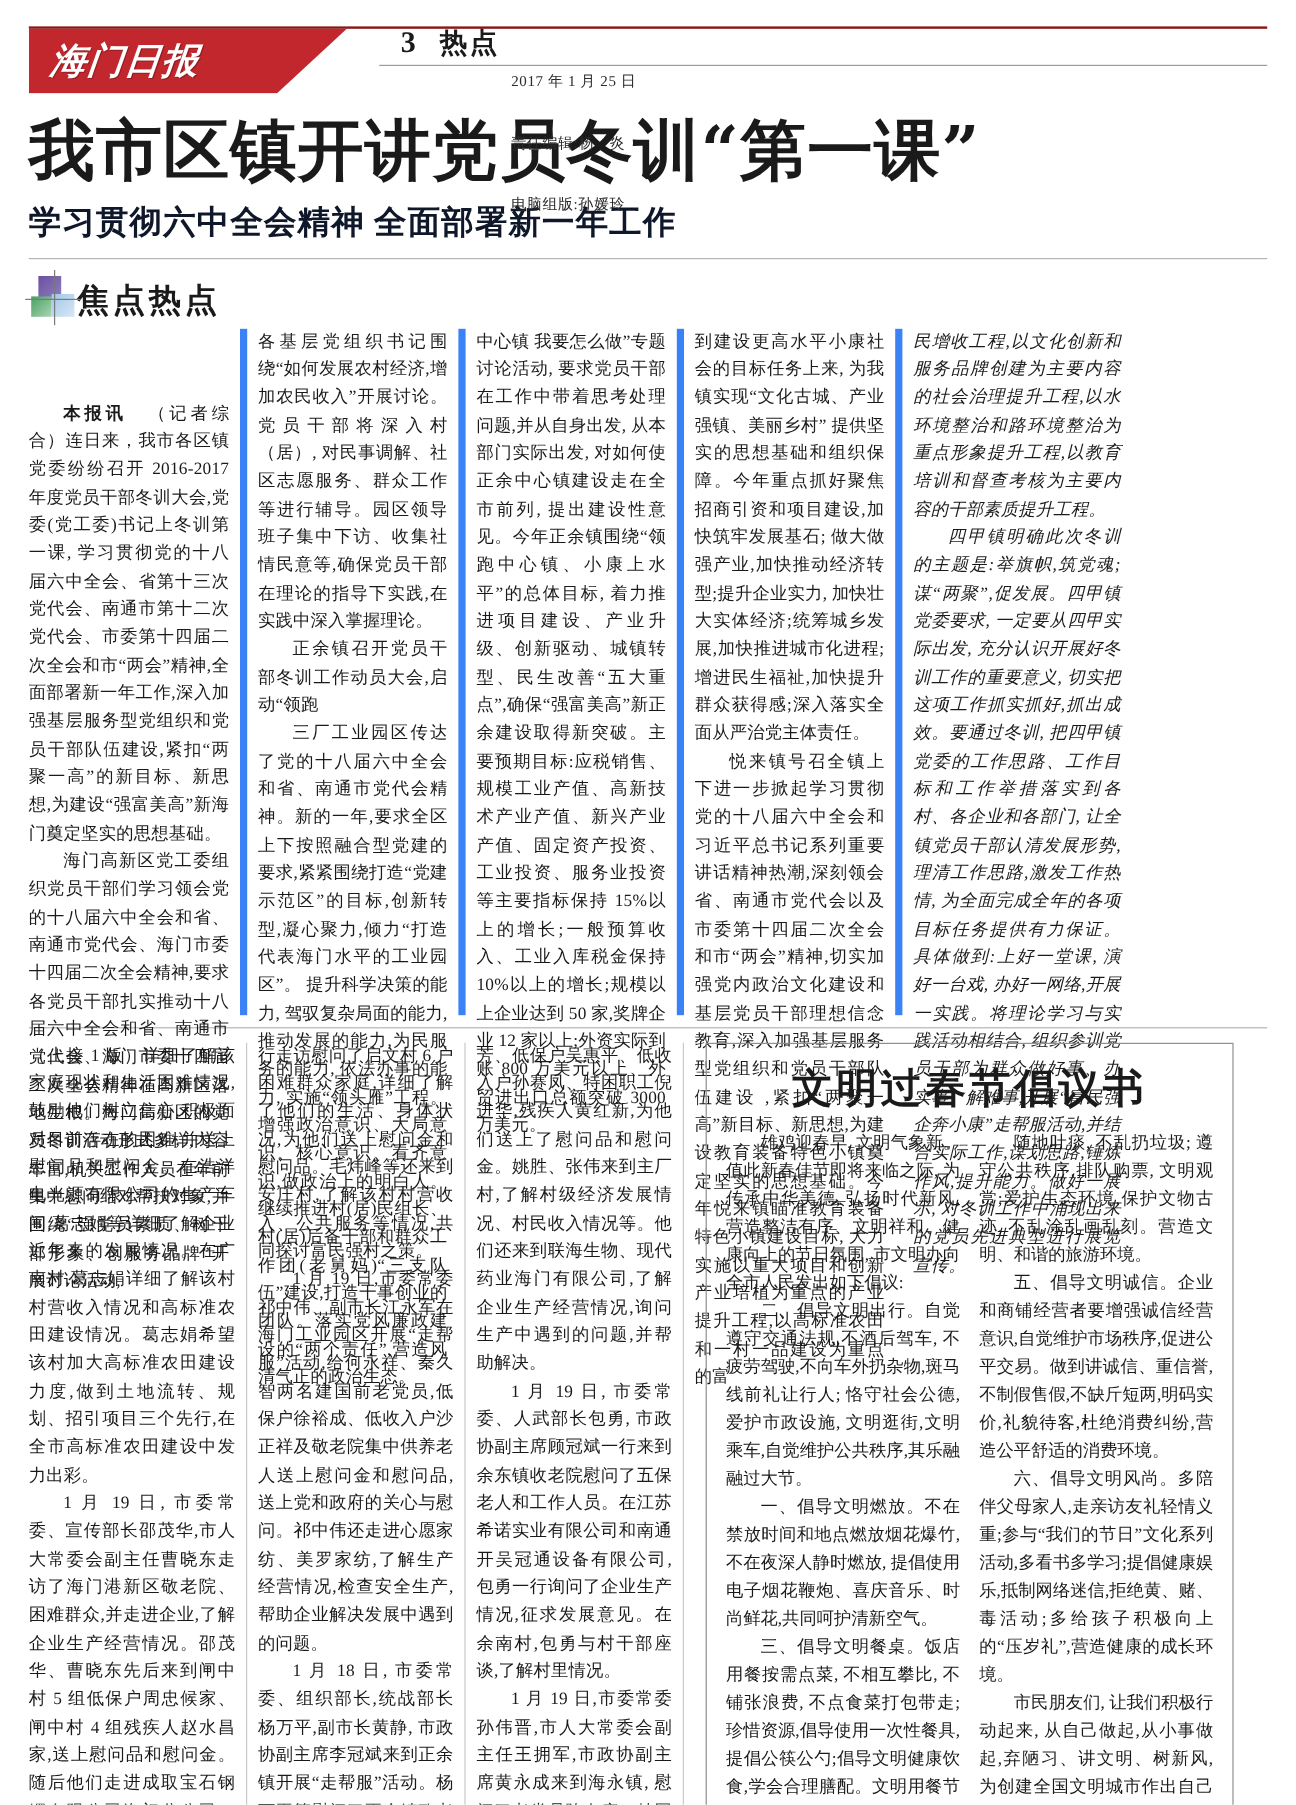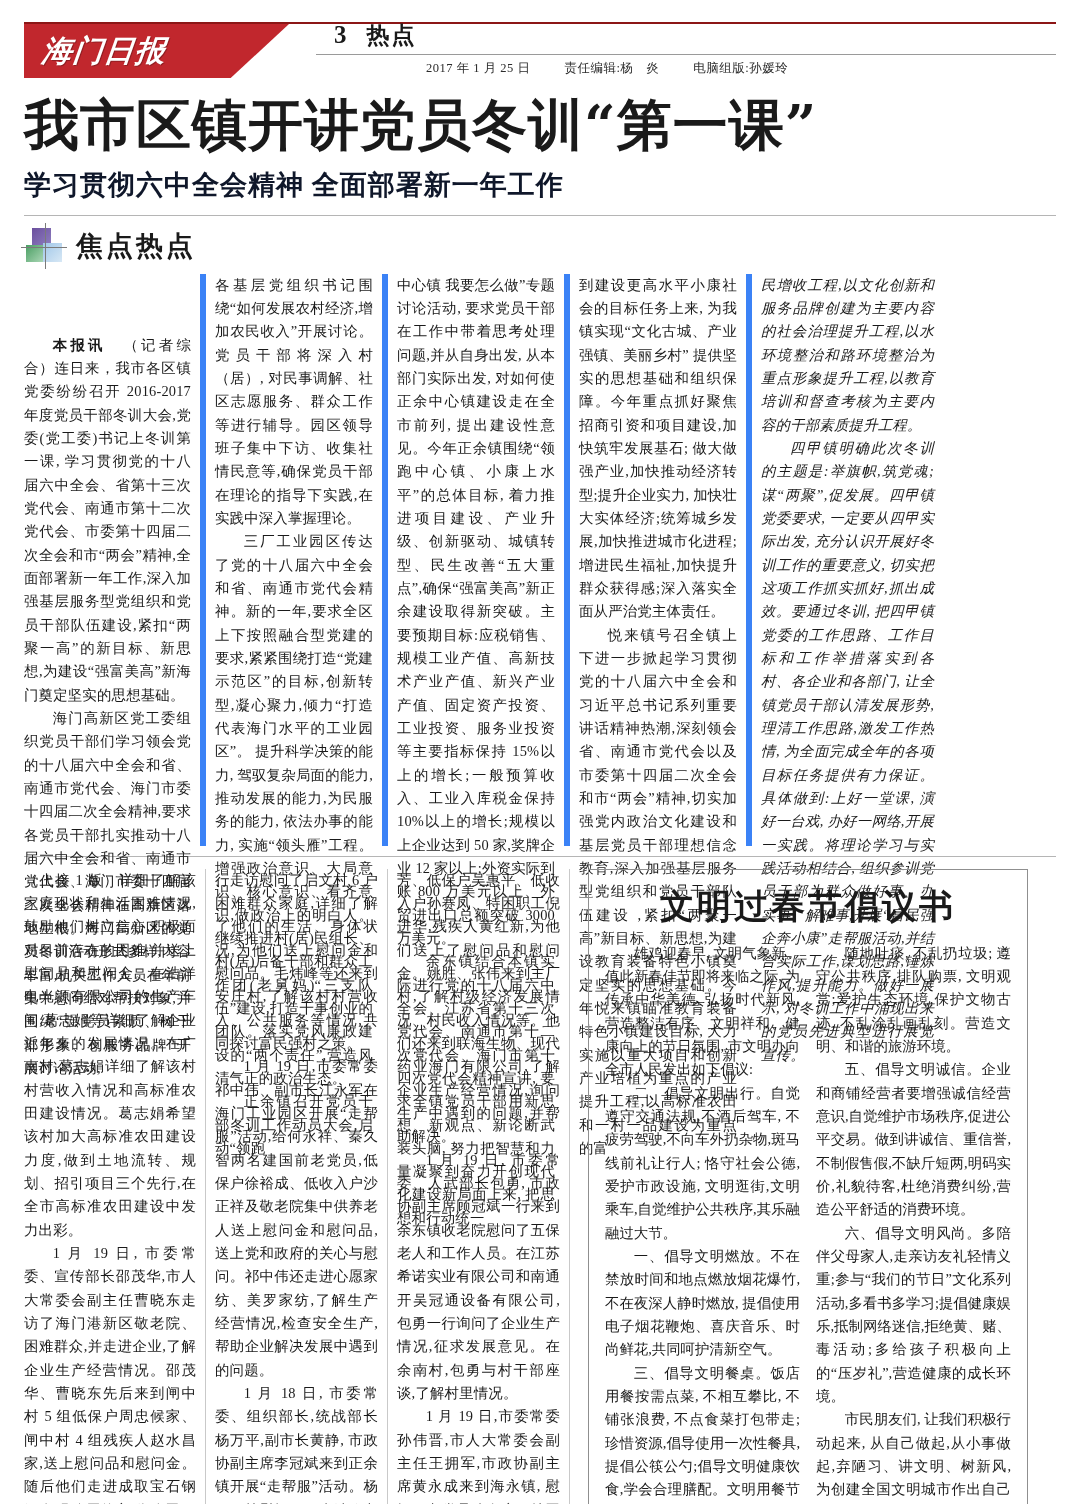--- a/index.html
+++ b/index.html
@@ -34,38 +34,38 @@
   .section-block { position: absolute; left: 292px; top: 2px; right: 0; }
   .section-line { display: flex; align-items: baseline; gap: 20px; padding-left: 18px; }
   .page-number {
     font-size: 25px; font-weight: bold; letter-spacing: 0;
     font-family: "Liberation Serif", serif;
   }
   .section-name { font-size: 23px; font-weight: bold; letter-spacing: 2px; }
   .section-rule { height: 1px; background: #9a9a9a; margin-top: 3px; }
   .meta-line {
     display: flex; gap: 34px; padding-left: 110px; margin-top: 5px;
-    font-size: 12.5px; color: #2b2b2b; letter-spacing: .5px;
+    font-size: 12.5px; color: #2b2b2b; letter-spacing: .5px; flex-direction: column;
   }
 
   
   .headline {
     margin-top: 14px;
     font-size: 55px; font-weight: bold; letter-spacing: 1px;
     font-family: "DejaVu Serif", "Liberation Serif", serif;
     line-height: 1.14; white-space: nowrap;
   }
   .subhead {
     margin-top: 10px; font-size: 27px; letter-spacing: 1px;
     font-family: "Liberation Serif", serif; color: #0f172a;
   }
   .head-rule { margin-top: 12px; height: 1px; background: #b5b5b5; }
 
   
-  .focus-logo { display: flex; align-items: center; gap: 12px; height: 44px; margin-top: 8px; }
+  .focus-logo { display: flex; align-items: flex-end; gap: 0; height: 44px; margin-top: 8px; }
   .logo-mark { position: relative; width: 40px; height: 40px; }
   .sq { position: absolute; }
   .sq1 { left: 8px;  top: 2px;  width: 19px; height: 19px; background: linear-gradient(135deg,#6b4f9e,#8f7fc0); }
   .sq2 { left: 2px;  top: 19px; width: 17px; height: 17px; background: linear-gradient(135deg,#4a9e63,#a9d6b4); }
   .sq3 { left: 19px; top: 17px; width: 19px; height: 19px; background: linear-gradient(135deg,#9fc6e8,#d8e8f5); }
   .cross-v { position: absolute; left: 21px; top: -3px; width: 1px; height: 46px; background: #7a7a7a; }
   .cross-h { position: absolute; left: -3px; top: 21px; width: 46px; height: 1px; background: #7a7a7a; }
   .logo-text {
     font-size: 27px; font-weight: bold; letter-spacing: 3px;
     font-family: "DejaVu Serif", "Liberation Serif", serif;
@@ -163,26 +163,25 @@
     <span class="logo-text">焦点热点</span>
   </div>
 
   <div class="top-cols">
     <div class="tcol c1">
       <p class="lead"><b>本报讯</b>　（记者综合）连日来，我市各区镇党委纷纷召开 2016-2017 年度党员干部冬训大会,党委(党工委)书记上冬训第一课, 学习贯彻党的十八届六中全会、省第十三次党代会、南通市第十二次党代会、市委第十四届二次全会和市“两会”精神,全面部署新一年工作,深入加强基层服务型党组织和党员干部队伍建设,紧扣“两聚一高”的新目标、新思想,为建设“强富美高”新海门奠定坚实的思想基础。</p>
       <p>海门高新区党工委组织党员干部们学习领会党的十八届六中全会和省、南通市党代会、海门市委十四届二次全会精神,要求各党员干部扎实推动十八届六中全会和省、南通市党代会、海门市委十四届二次全会精神在高新区落地生根。海门高新区的党员冬训活动形式多样,内容丰富,机关工作人员在年前集中慰问结对帮扶对象,并围绕“强党员素质、树干部形象、创服务品牌”开展讨论活动,</p>
     </div>
     <div class="tcol">
       <p>各基层党组织书记围绕“如何发展农村经济,增加农民收入”开展讨论。党员干部将深入村（居）, 对民事调解、社区志愿服务、群众工作等进行辅导。园区领导班子集中下访、收集社情民意等,确保党员干部在理论的指导下实践,在实践中深入掌握理论。</p>
+      <p>正余镇召开党员干部冬训工作动员大会,启动“领跑</p>
       <p>三厂工业园区传达了党的十八届六中全会和省、南通市党代会精神。新的一年,要求全区上下按照融合型党建的要求,紧紧围绕打造“党建示范区”的目标,创新转型,凝心聚力,倾力“打造代表海门水平的工业园区”。 提升科学决策的能力, 驾驭复杂局面的能力, 推动发展的能力,为民服务的能力, 依法办事的能力, 实施“领头雁”工程。增强政治意识、大局意识、核心意识、看齐意识,做政治上的明白人。继续推进村(居)民组长、村(居)后备干部和群众工作团(老舅妈)“三支队伍”建设,打造干事创业的团队。落实党风廉政建设的“两个责任”,营造风清气正的政治生态。</p>
-      <p>正余镇召开党员干部冬训工作动员大会,启动“领跑</p>
     </div>
     <div class="tcol">
       <p>中心镇 我要怎么做”专题讨论活动, 要求党员干部在工作中带着思考处理问题,并从自身出发, 从本部门实际出发, 对如何使正余中心镇建设走在全市前列, 提出建设性意见。今年正余镇围绕“领跑中心镇、小康上水平”的总体目标, 着力推进项目建设、产业升级、创新驱动、城镇转型、民生改善“五大重点”,确保“强富美高”新正余建设取得新突破。主要预期目标:应税销售、规模工业产值、高新技术产业产值、新兴产业产值、固定资产投资、工业投资、服务业投资等主要指标保持 15%以上的增长;一般预算收入、工业入库税金保持 10%以上的增长;规模以上企业达到 50 家,奖牌企业 12 家以上;外资实际到账 800 万美元以上、外贸进出口总额突破 3000 万美元。</p>
-      <p>余东镇结合本镇实际进行党的十八届六中全会、江苏省第十三次党代会、南通市第十二次党代会、海门市第十四次党代会精神宣讲, 要求全镇党员干部用新思想、新观点、新论断武装头脑, 努力把智慧和力量凝聚到奋力开创现代化建设新局面上来, 把思想和行动统一</p>
     </div>
     <div class="tcol">
       <p>到建设更高水平小康社会的目标任务上来, 为我镇实现“文化古城、产业强镇、美丽乡村” 提供坚实的思想基础和组织保障。今年重点抓好聚焦招商引资和项目建设,加快筑牢发展基石; 做大做强产业,加快推动经济转型;提升企业实力, 加快壮大实体经济;统筹城乡发展,加快推进城市化进程; 增进民生福祉,加快提升群众获得感;深入落实全面从严治党主体责任。</p>
       <p>悦来镇号召全镇上下进一步掀起学习贯彻党的十八届六中全会和习近平总书记系列重要讲话精神热潮,深刻领会省、南通市党代会以及市委第十四届二次全会和市“两会”精神,切实加强党内政治文化建设和基层党员干部理想信念教育,深入加强基层服务型党组织和党员干部队伍建设 ,紧扣“两聚一高”新目标、新思想,为建设教育装备特色小镇奠定坚实的思想基础。今年悦来镇瞄准教育装备特色小镇建设目标, 大力实施以重大项目和创新产业培植为重点的产业提升工程,以高标准农田和一村一品建设为重点的富</p>
     </div>
     <div class="tcol">
       <p>民增收工程,以文化创新和服务品牌创建为主要内容的社会治理提升工程,以水环境整治和路环境整治为重点形象提升工程,以教育培训和督查考核为主要内容的干部素质提升工程。</p>
       <p>四甲镇明确此次冬训的主题是:举旗帜,筑党魂;谋“两聚”,促发展。四甲镇党委要求, 一定要从四甲实际出发, 充分认识开展好冬训工作的重要意义, 切实把这项工作抓实抓好,抓出成效。要通过冬训, 把四甲镇党委的工作思路、工作目标和工作举措落实到各村、各企业和各部门, 让全镇党员干部认清发展形势,理清工作思路,激发工作热情, 为全面完成全年的各项目标任务提供有力保证。具体做到:上好一堂课, 演好一台戏, 办好一网络,开展一实践。将理论学习与实践活动相结合, 组织参训党员干部为群众做好事、办实事、解难事,开展“富民强企奔小康”走帮服活动,并结合实际工作,谋划思路,锤炼作风,提升能力。做好一展示, 对冬训工作中涌现出来的党员先进典型进行展览宣传。</p>
     </div>
   </div>

